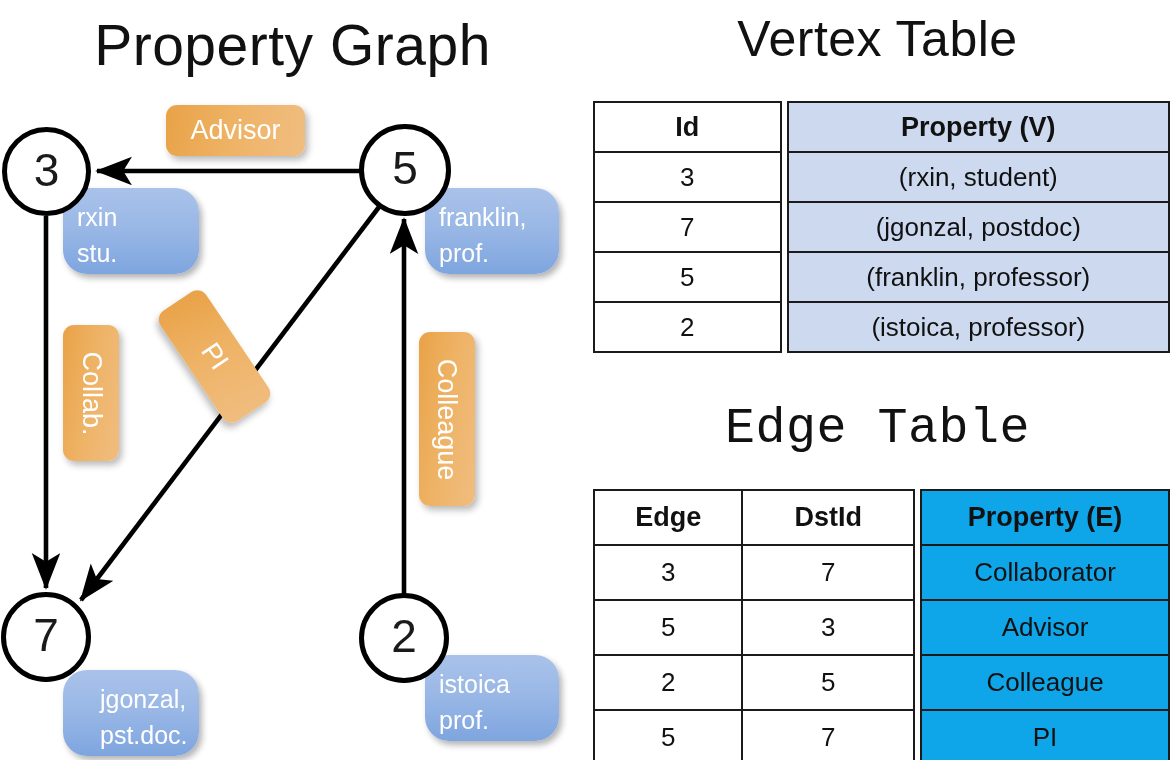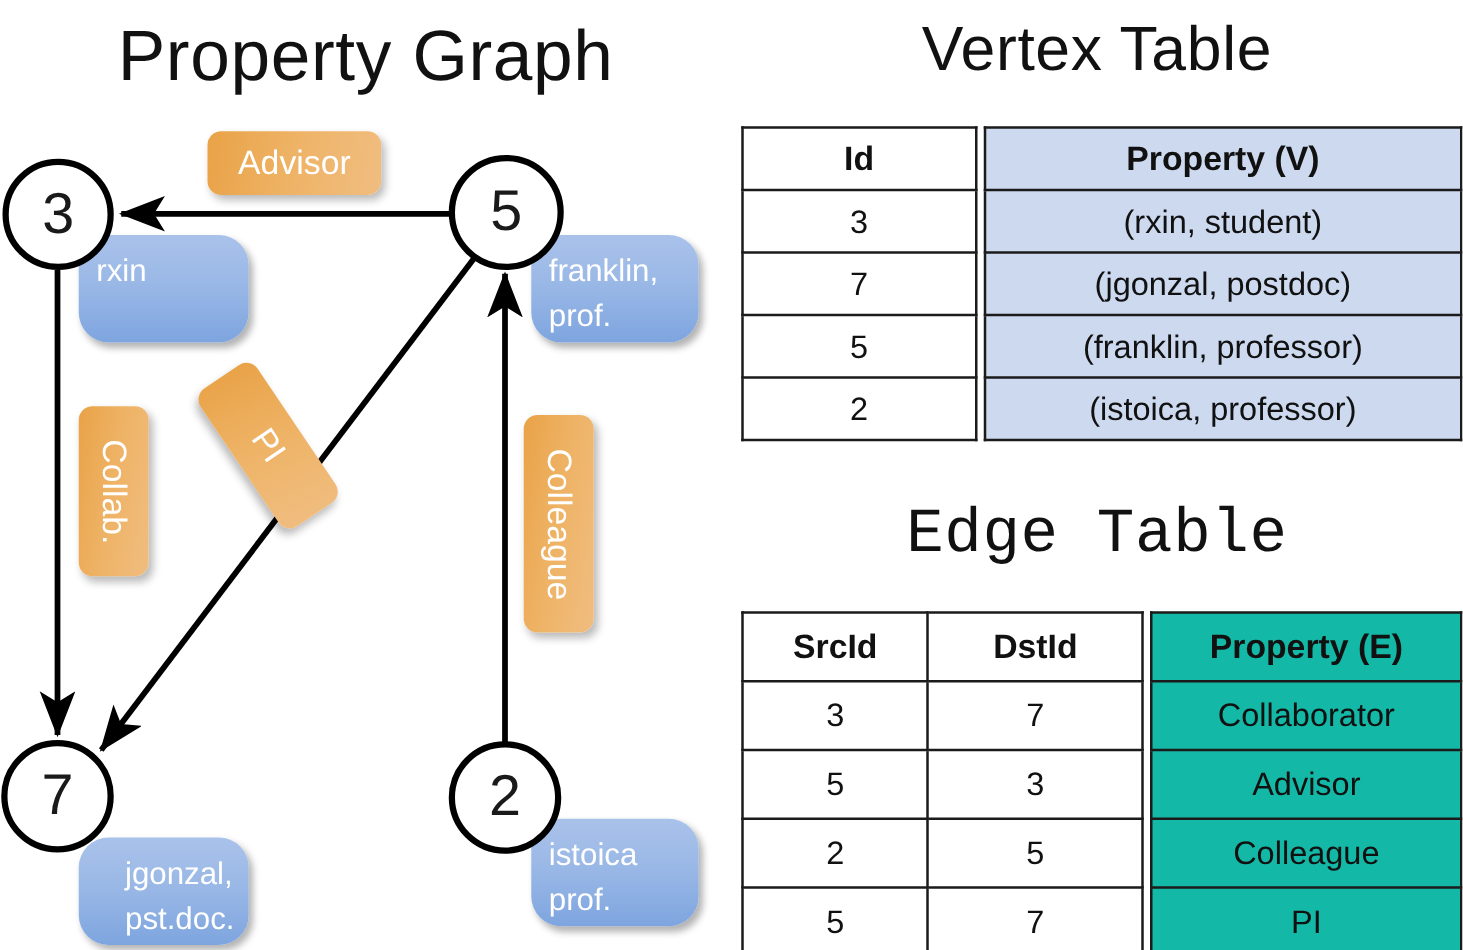--- a/index.html
+++ b/index.html
@@ -59,21 +59,21 @@
   
   .tbl{position:absolute;border-collapse:collapse;border-spacing:0;
        font-family:"Liberation Sans", sans-serif;}
   .tbl td,.tbl th{
     border:2px solid #1b1b1b;padding:0;margin:4px;
     text-align:center;color:#111;font-weight:400;
     font-size:26px;background:#ffffff;
   }
   .tbl th{font-weight:700;font-size:27px;}
   .tbl .acc{background:#ccd9ef;}
-  .tbl .acc-e{background:#14b8a6;}
+  .tbl .acc-e{background:#0ea5e9;}
   .gapcol{border:none !important;background:transparent !important;width:5px;padding:0;}
 
   #vertex-table{left:593px;top:101px;}
   #vertex-table td,#vertex-table th{height:48px;}
   #vertex-table .c-id{width:185px;}
   #vertex-table .c-prop{width:380px;}
 
   #edge-table{left:593px;top:489px;}
   #edge-table td,#edge-table th{height:53px;}
   #edge-table .c-src{width:148px;}
@@ -117,20 +117,21 @@
               transform:rotate(56deg);transform-origin:50% 50%;">
     <span class="lbl">PI</span>
   </div>
 
   <div class="ebox vert" id="eb-colleague" style="left:419px;top:332px;width:56px;height:174px;font-size:27px;">
     <span class="lbl">Colleague</span>
   </div>
 
   <div class="pbox" id="pb-3" style="left:63px;top:188px;width:136px;height:86px;">
     <div>rxin</div>
+    <div>stu.</div>
   </div>
 
   <div class="pbox" id="pb-5" style="left:425px;top:188px;width:134px;height:86px;">
     <div>franklin,</div>
     <div>prof.</div>
   </div>
 
   <div class="pbox" id="pb-7" style="left:63px;top:670px;width:136px;height:86px;padding-left:37px;">
     <div>jgonzal,</div>
     <div>pst.doc.</div>
@@ -182,21 +183,21 @@
         <td class="c-id">2</td>
         <td class="gapcol"></td>
         <td class="c-prop acc">(istoica, professor)</td>
       </tr>
     </tbody>
   </table>
 
   <table class="tbl" id="edge-table">
     <thead>
       <tr>
-        <th class="c-src">SrcId</th>
+        <th class="c-src">Edge</th>
         <th class="c-dst">DstId</th>
         <th class="gapcol"></th>
         <th class="c-prop acc-e">Property (E)</th>
       </tr>
     </thead>
     <tbody>
       <tr>
         <td class="c-src">3</td>
         <td class="c-dst">7</td>
         <td class="gapcol"></td>

